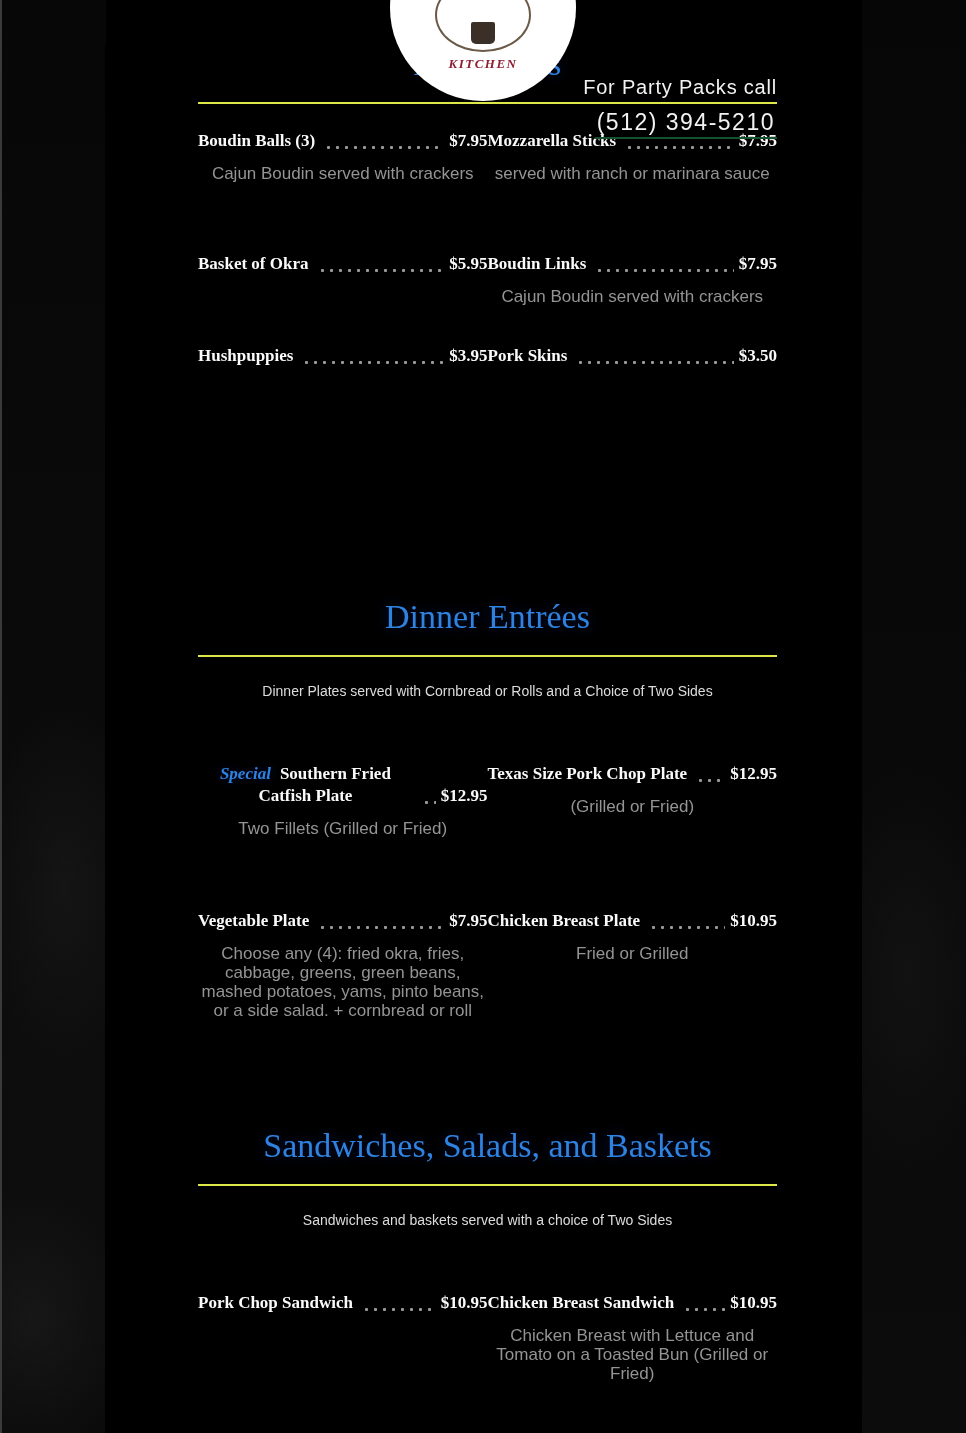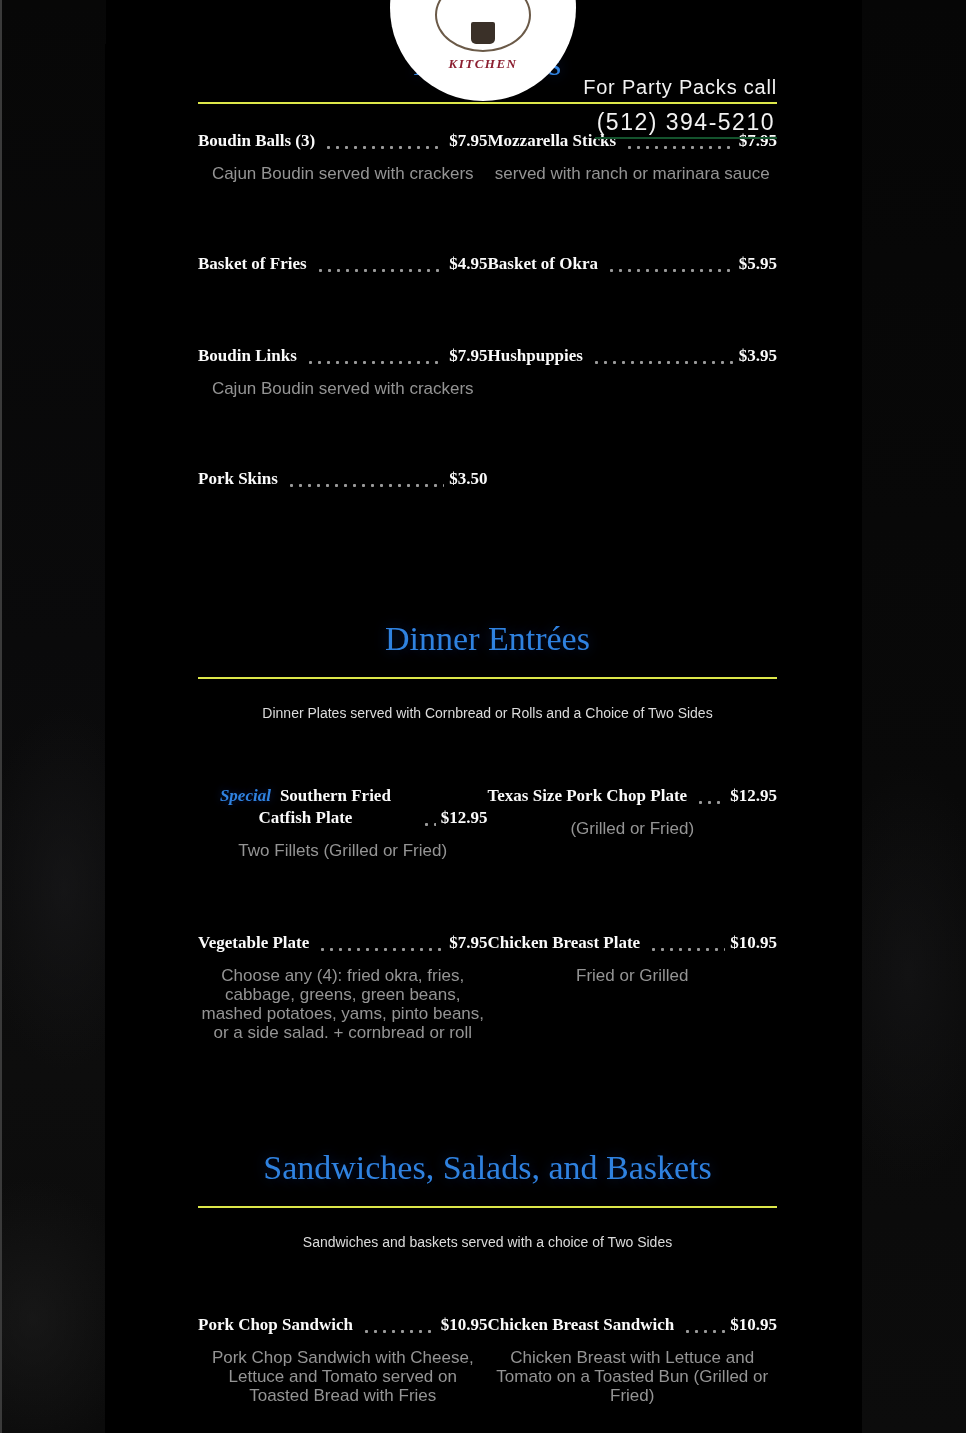--- a/index.html
+++ b/index.html
@@ -189,30 +189,20 @@
       <span class="item-name"><span class="name-text">Mozzarella Sticks</span></span>
       <span class="leader"></span>
       <span class="item-price">$7.95</span>
     </div>
     <p class="item-desc">served with ranch or marinara sauce</p>
   </div>
           </div>
           <div>
             <div class="item">
     <div class="item-line">
-      <span class="item-name"><span class="name-text">Basket of Fries</span></span>
-      <span class="leader"></span>
-      <span class="item-price">$4.95</span>
-    </div>
-
-  </div>
-          </div>
-          <div>
-            <div class="item">
-    <div class="item-line">
       <span class="item-name"><span class="name-text">Basket of Okra</span></span>
       <span class="leader"></span>
       <span class="item-price">$5.95</span>
     </div>
 
   </div>
           </div>
           <div>
             <div class="item">
     <div class="item-line">
@@ -298,21 +288,20 @@
     <div class="divider"></div>
     <p class="section-note">Sandwiches and baskets served with a choice of Two Sides</p>
     <div class="items-grid">
           <div>
             <div class="item">
     <div class="item-line">
       <span class="item-name"><span class="name-text">Pork Chop Sandwich</span></span>
       <span class="leader"></span>
       <span class="item-price">$10.95</span>
     </div>
-    <p class="item-desc">Pork Chop Sandwich with Cheese, Lettuce and Tomato served on Toasted Bread with Fries</p>
   </div>
           </div>
           <div>
             <div class="item">
     <div class="item-line">
       <span class="item-name"><span class="name-text">Chicken Breast Sandwich</span></span>
       <span class="leader"></span>
       <span class="item-price">$10.95</span>
     </div>
     <p class="item-desc">Chicken Breast with Lettuce and Tomato on a Toasted Bun (Grilled or Fried)</p>

